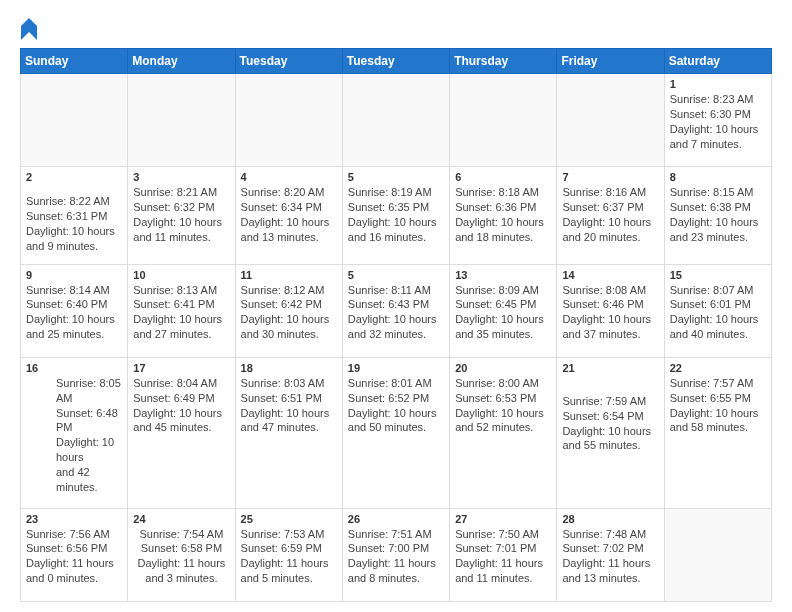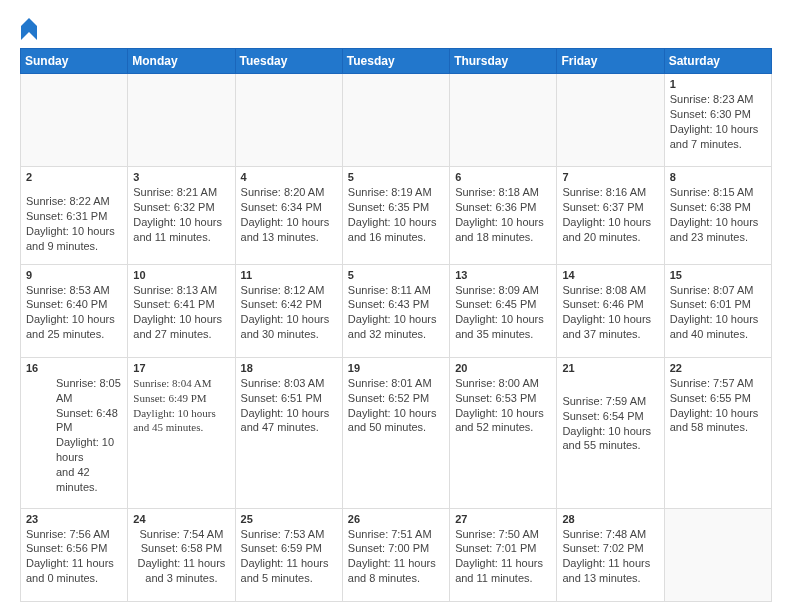--- a/index.html
+++ b/index.html
@@ -184,21 +184,21 @@
             <span class="day-num">8</span>
             <div class="cell-text" style="white-space: pre-line;">Sunrise: 8:15 AM
 Sunset: 6:38 PM
 Daylight: 10 hours
 and 23 minutes.</div>
           </td>
         </tr>
         <tr>
           <td>
             <span class="day-num">9</span>
-            <div class="cell-text" style="white-space: pre-line;">Sunrise: 8:53 AM
+            <div class="cell-text" style="white-space: pre-line;">Sunrise: 8:14 AM
 Sunset: 6:40 PM
 Daylight: 10 hours
 and 25 minutes.</div>
           </td>
           <td>
             <span class="day-num">10</span>
             <div class="cell-text" style="white-space: pre-line;">Sunrise: 8:13 AM
 Sunset: 6:41 PM
 Daylight: 10 hours
 and 27 minutes.</div>
@@ -242,21 +242,21 @@
         <tr>
           <td>
             <span class="day-num">16</span>
             <div class="cell-text" style="white-space: pre-line; margin-left: 30px;">Sunrise: 8:05 AM
 Sunset: 6:48 PM
 Daylight: 10 hours
 and 42 minutes.</div>
           </td>
           <td>
             <span class="day-num">17</span>
-            <div class="cell-text" style="white-space: pre-line; font-family: Liberation Serif, serif;">Sunrise: 8:04 AM
+            <div class="cell-text" style="white-space: pre-line;">Sunrise: 8:04 AM
 Sunset: 6:49 PM
 Daylight: 10 hours
 and 45 minutes.</div>
           </td>
           <td>
             <span class="day-num">18</span>
             <div class="cell-text" style="white-space: pre-line;">Sunrise: 8:03 AM
 Sunset: 6:51 PM
 Daylight: 10 hours
 and 47 minutes.</div>

